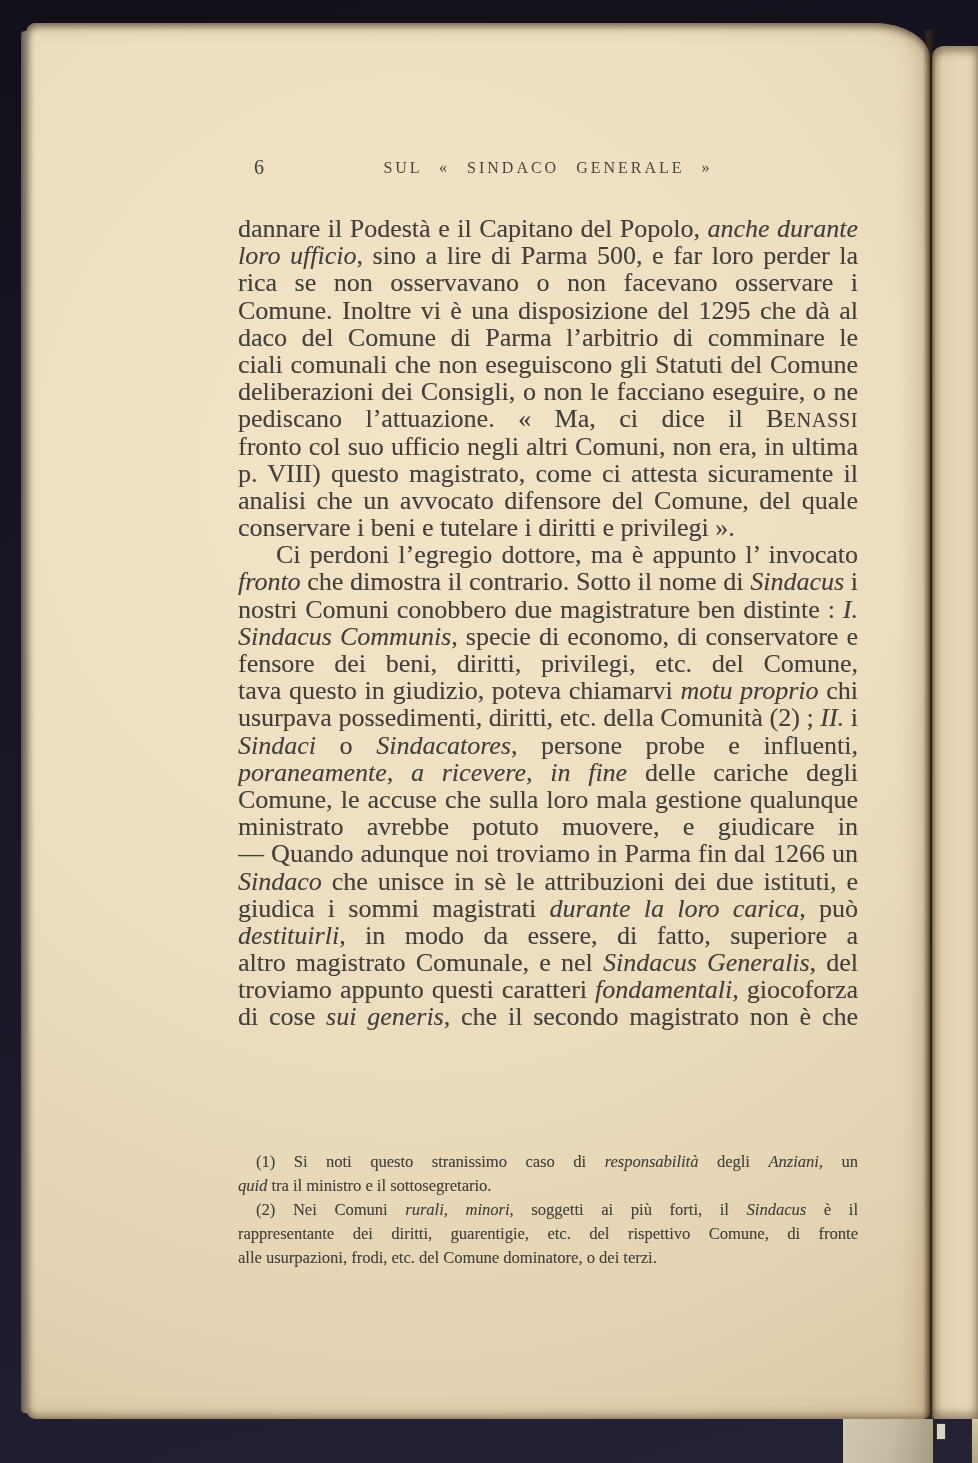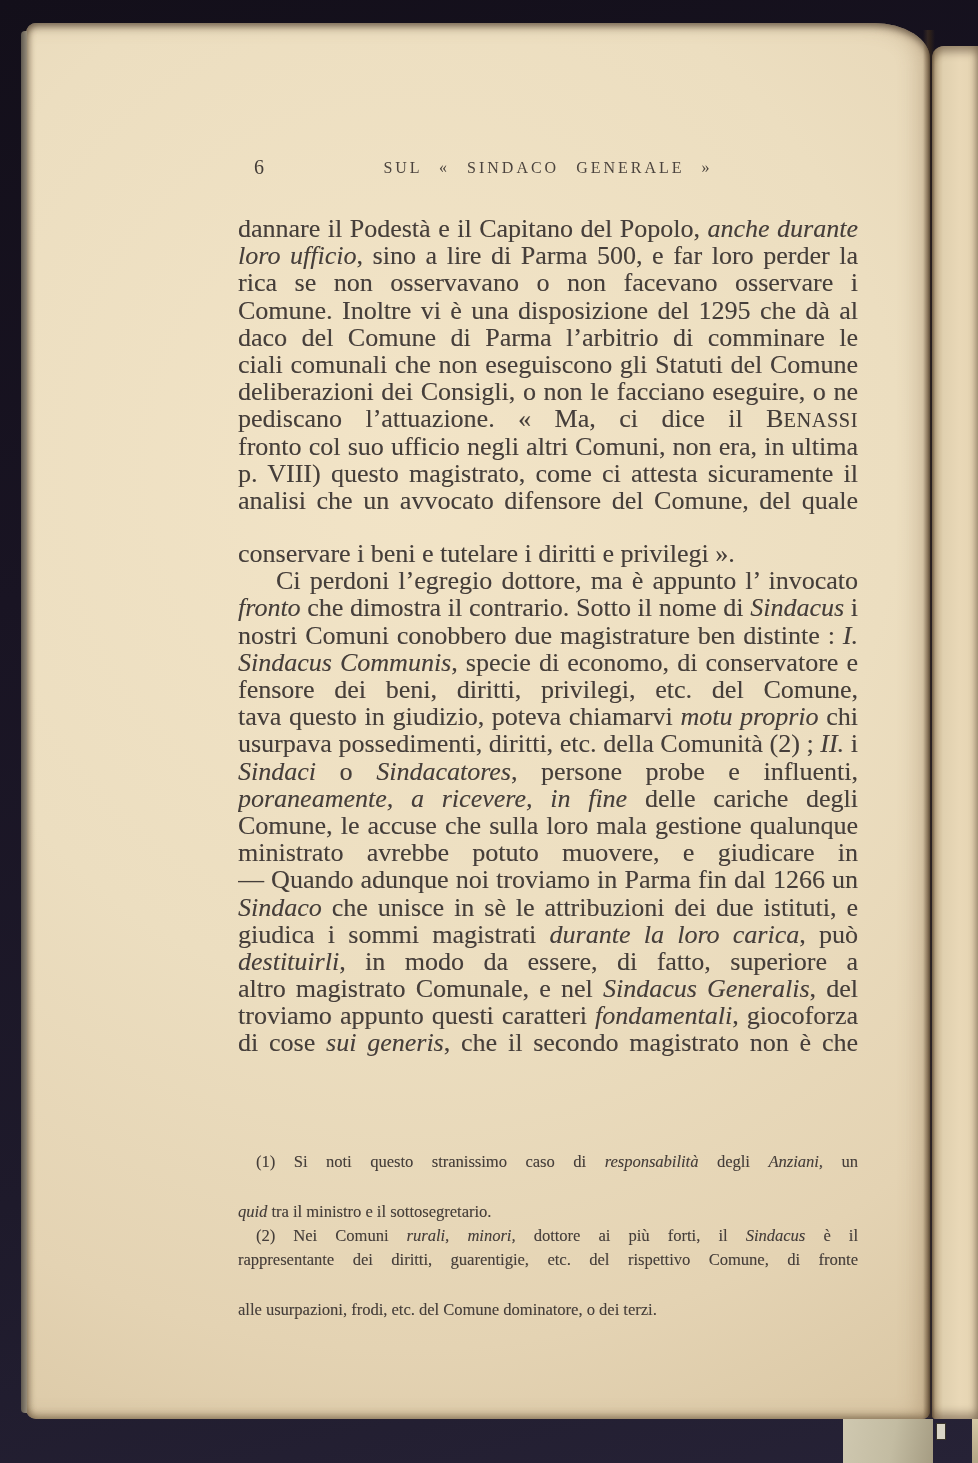--- a/index.html
+++ b/index.html
@@ -67,21 +67,21 @@
   }
   .textcol{position:absolute;left:212px;width:620px;color:#453e3a;}
   .body{top:192px;font-size:26px;}
   .fn{top:1127px;font-size:16.5px;}
   .line{
     text-align:justify;text-align-last:justify;overflow:hidden;white-space:normal;
     text-shadow:0.3px 0.3px 0.6px rgba(80,68,60,.35);
   }
   .body .line{height:27.2px;line-height:27.2px;}
   .fn .line{height:24px;line-height:24px;}
-  .line.last{text-align-last:left;margin-top:26px;}
+  .line.last{text-align-last:left;}
   .body .line.ind{text-indent:38px;}
   .fn .line.ind{text-indent:18px;}
   span.i{font-style:italic;}
   span.sc{font-size:0.78em;letter-spacing:0.6px;}
 </style>
 </head>
 <body>
 
 <div class="scene">
 
@@ -120,21 +120,21 @@
         <div class="line"><span class="i">Sindaco</span><span class="r"> che unisce in sè le attribuzioni dei due istituti, e che</span></div>
         <div class="line"><span class="r">giudica i sommi magistrati </span><span class="i">durante la loro carica</span><span class="r">, può persino</span></div>
         <div class="line"><span class="i">destituirli</span><span class="r">, in modo da essere, di fatto, superiore a qualunque</span></div>
         <div class="line"><span class="r">altro magistrato Comunale, e nel </span><span class="i">Sindacus Generalis</span><span class="r">, del 1317</span></div>
         <div class="line"><span class="r">troviamo appunto questi caratteri </span><span class="i">fondamentali</span><span class="r">, giocoforza ci è</span></div>
         <div class="line"><span class="r">di cose </span><span class="i">sui generis</span><span class="r">, che il secondo magistrato non è che una</span></div>
       </div>
     <div id="footnotes" class="textcol fn">
         <div class="line ind"><span class="r">(1) Si noti questo stranissimo caso di </span><span class="i">responsabilità</span><span class="r"> degli </span><span class="i">Anziani,</span><span class="r"> un</span></div>
         <div class="line last"><span class="i">quid</span><span class="r"> tra il ministro e il sottosegretario.</span></div>
-        <div class="line ind"><span class="r">(2) Nei Comuni </span><span class="i">rurali,</span><span class="r"> </span><span class="i">minori,</span><span class="r"> dottore ai più forti, il </span><span class="i">Sindacus</span><span class="r"> è il</span></div>
+        <div class="line ind"><span class="r">(2) Nei Comuni </span><span class="i">rurali,</span><span class="r"> </span><span class="i">minori,</span><span class="r"> soggetti ai più forti, il </span><span class="i">Sindacus</span><span class="r"> è il</span></div>
         <div class="line"><span class="r">rappresentante dei diritti, guarentigie, etc. del rispettivo Comune, di fronte</span></div>
         <div class="line last"><span class="r">alle usurpazioni, frodi, etc. del Comune dominatore, o dei terzi.</span></div>
       </div>
   </div>
 
   <div class="page-crease"></div>
   <div class="fore-edge"></div>
   <div class="fore-edge-clip"></div>
   <div class="fore-edge-right"></div>
 

